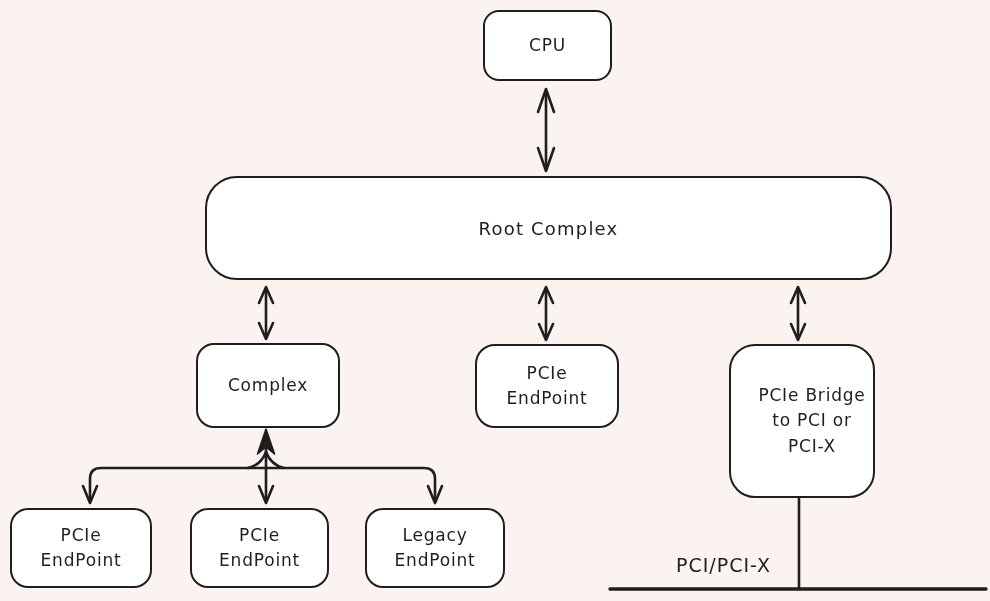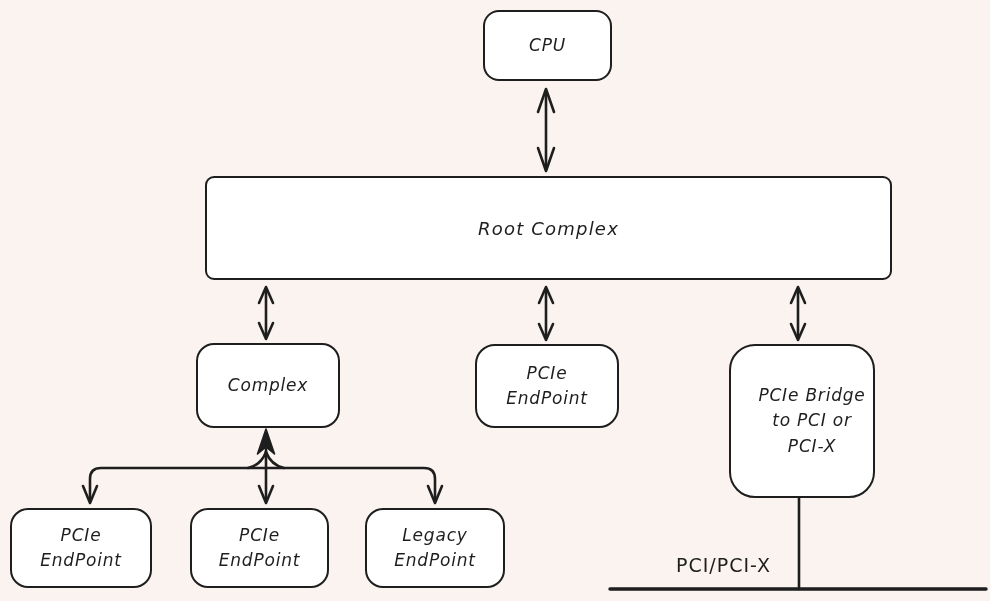--- a/index.html
+++ b/index.html
@@ -24,30 +24,29 @@
   }
   .node {
     position: absolute;
     box-sizing: border-box;
     background: #ffffff;
     border: 2.6px solid #1e1e1e;
     display: flex;
     align-items: center;
     justify-content: center;
     text-align: center;
-    font-style: italic;
   }
   .node .label {
     white-space: pre-line;
     font-size: 17px;
     line-height: 1.5;
     letter-spacing: 0.8px;
   }
   #n-cpu     { left: 483px; top: 10px;  width: 129px; height: 71px;  border-radius: 16px; }
-  #n-root    { left: 205px; top: 176px; width: 687px; height: 104px; border-radius: 9px; }
+  #n-root    { left: 205px; top: 176px; width: 687px; height: 104px; border-radius: 32px; }
   #n-root .label { font-size: 18px; letter-spacing: 1.2px; }
   #n-switch  { left: 196px; top: 343px; width: 144px; height: 85px;  border-radius: 18px; }
   #n-ep-mid  { left: 475px; top: 344px; width: 144px; height: 84px;  border-radius: 20px; }
   #n-bridge  { left: 729px; top: 344px; width: 146px; height: 154px; border-radius: 26px; padding-left: 20px; }
   #n-ep1     { left: 10px;  top: 508px; width: 142px; height: 80px;  border-radius: 18px; }
   #n-ep2     { left: 190px; top: 508px; width: 139px; height: 80px;  border-radius: 18px; }
   #n-legacy  { left: 365px; top: 508px; width: 140px; height: 80px;  border-radius: 18px; }
   .bus-label {
     position: absolute;
     left: 676px;

